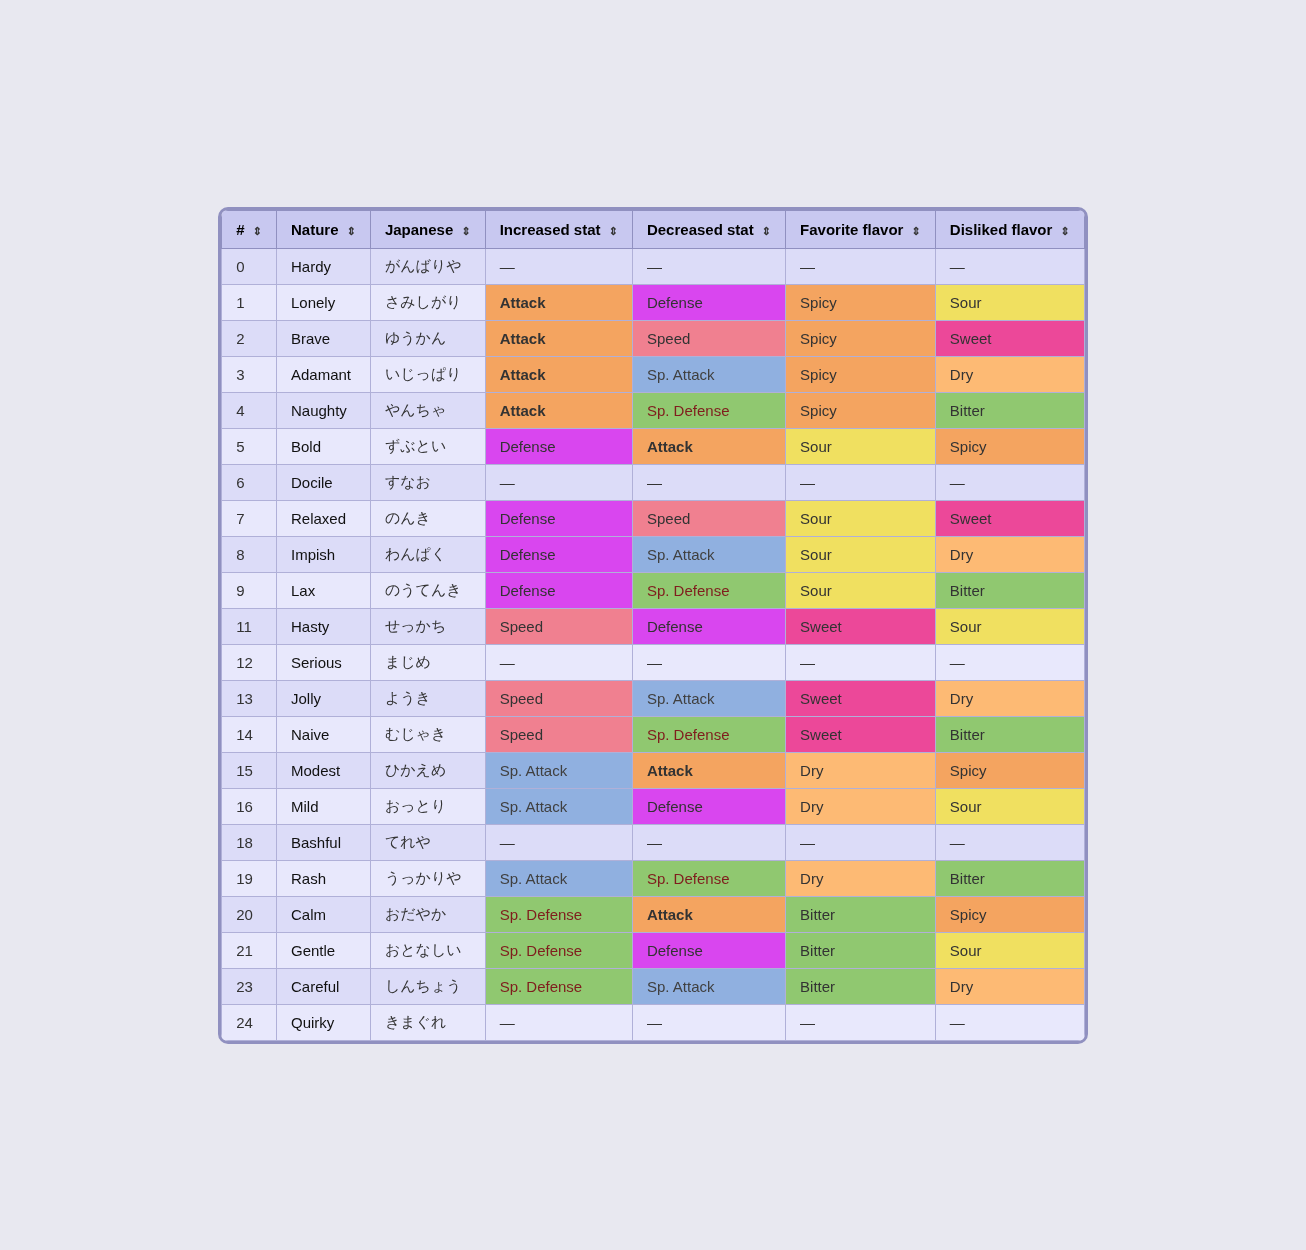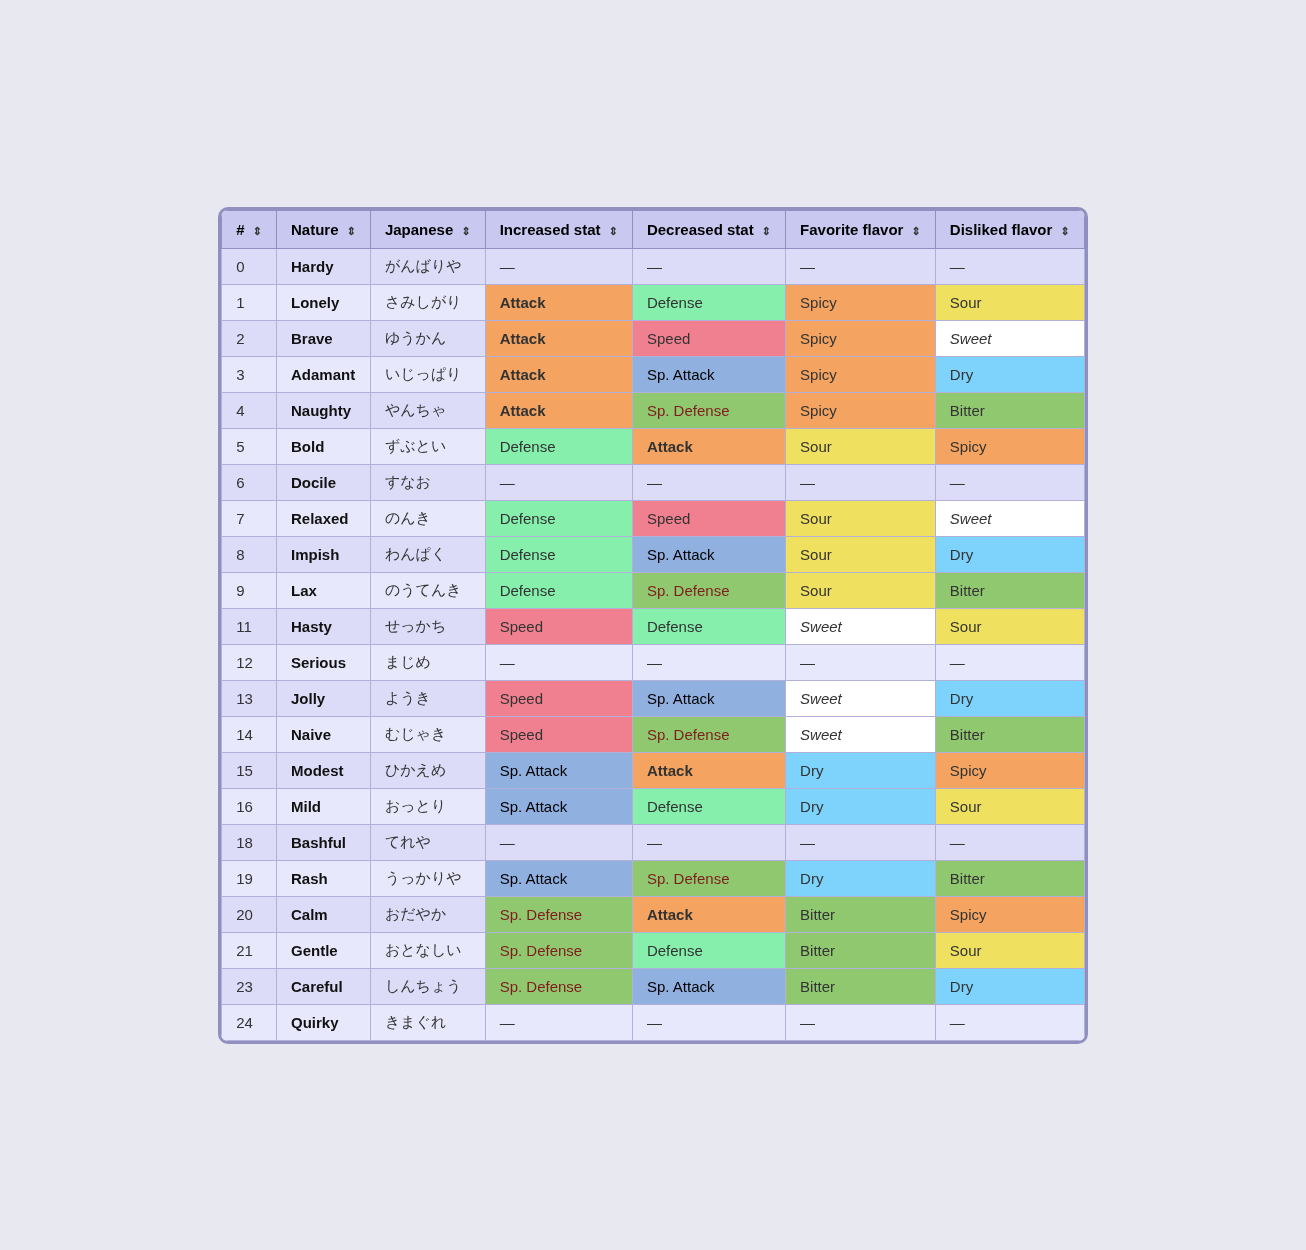--- a/index.html
+++ b/index.html
@@ -45,35 +45,35 @@
     }
     tbody tr:nth-child(even) {
       background: #e8e8fc;
     }
     tbody td {
       padding: 8px 14px;
       border: 1px solid #b0b0d8;
       white-space: nowrap;
     }
     td.num { color: #333; }
-    td.name { font-weight: bold; color: #111; margin-top: 16px; }
+    td.name { font-weight: normal; color: #111; margin-top: 16px; }
     td.japanese { color: #333; margin-top: 37px; }
     td.neutral { color: #333; }
 
     
     .spicy { background-color: #f4a460; color: #333; }
     .sour  { background-color: #f0e060; color: #333; }
-    .sweet { background-color: #ffffff; color: #333; font-style: italic; }
-    .dry   { background-color: #7dd3fc; color: #333; }
+    .sweet { background-color: #ec4899; color: #333; }
+    .dry   { background-color: #fdba74; color: #333; }
     .bitter{ background-color: #90c870; color: #333; }
 
     .stat-attack   { background-color: #f4a460; color: #333; font-weight: bold; }
-    .stat-defense  { background-color: #86efac; color: #333; }
+    .stat-defense  { background-color: #d946ef; color: #333; }
     .stat-speed    { background-color: #f08090; color: #333; }
-    .stat-sp-attack{ background-color: #90b0e0; color: #000000; }
+    .stat-sp-attack{ background-color: #90b0e0; color: #404040; }
     .stat-sp-defense{ background-color: #90c870; color: #7f1d1d; }
   </style>
 </head>
 <body>
 
 <div class="table-wrapper">
   <table>
     <thead>
       <tr>
         <th>

